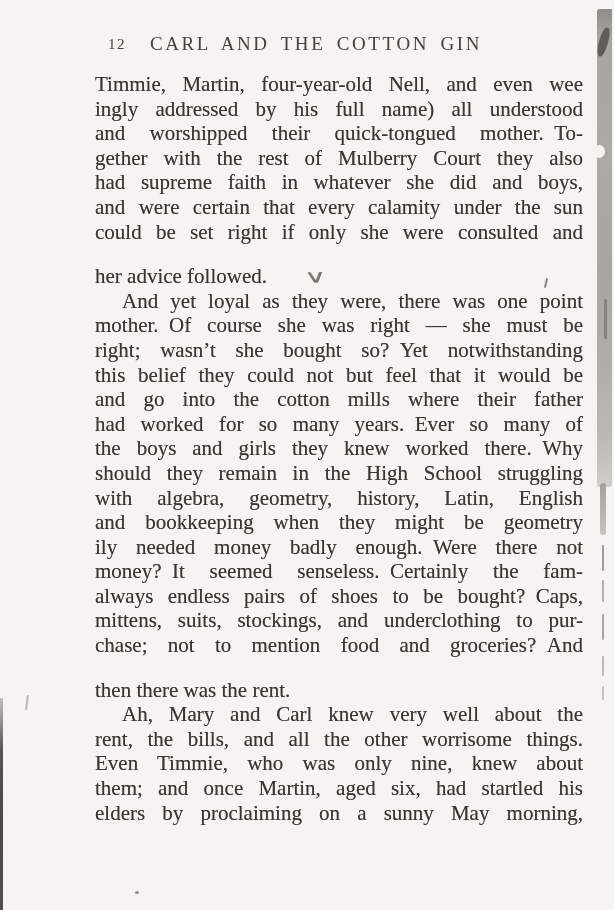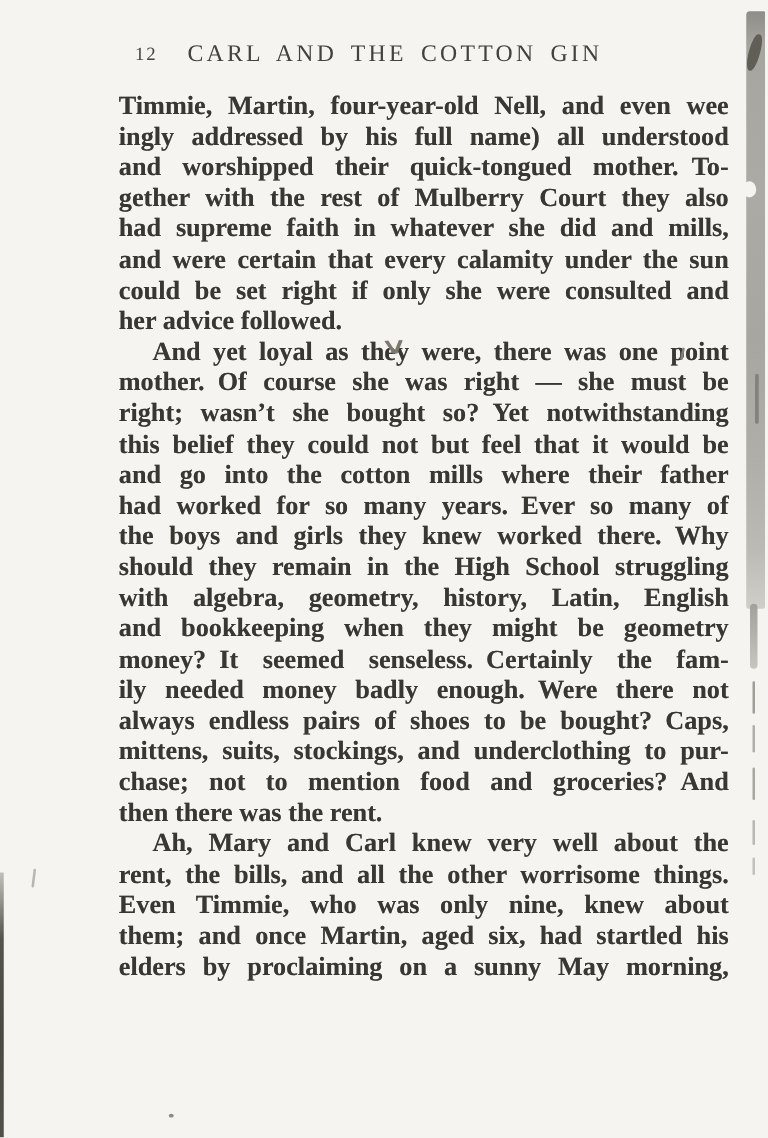--- a/index.html
+++ b/index.html
@@ -44,24 +44,24 @@
     width: 488px;
     font-size: 21px;
     line-height: 24.6px;
     text-shadow: 0 0 0.5px rgba(55, 53, 48, 0.55);
   }
   .line {
     height: 24.6px;
     text-align: justify;
     text-align-last: justify;
     white-space: nowrap;
-    font-weight: bold;
   }
   .line.flush {
     text-align-last: left;
+    margin-top: 20px;
   }
   .line.indent {
     text-indent: 27px;
   }
 
   
   .check-mark {
     position: absolute;
     left: 303px;
     top: 267px;
@@ -178,36 +178,36 @@
 <body>
 
 <span class="page-number">12</span>
 <span class="running-title">CARL AND THE COTTON GIN</span>
 
 <div class="text-block">
     <div class="line">Timmie, Martin, four-year-old Nell, and even wee</div>
     <div class="line">ingly addressed by his full name) all understood</div>
     <div class="line">and worshipped their quick-tongued mother. To-</div>
     <div class="line">gether with the rest of Mulberry Court they also</div>
-    <div class="line">had supreme faith in whatever she did and mills,</div>
+    <div class="line">had supreme faith in whatever she did and boys,</div>
     <div class="line">and were certain that every calamity under the sun</div>
     <div class="line">could be set right if only she were consulted and</div>
     <div class="line flush">her advice followed.</div>
     <div class="line indent">And yet loyal as they were, there was one point</div>
     <div class="line">mother. Of course she was right — she must be</div>
     <div class="line">right; wasn’t she bought so? Yet notwithstanding</div>
     <div class="line">this belief they could not but feel that it would be</div>
     <div class="line">and go into the cotton mills where their father</div>
     <div class="line">had worked for so many years. Ever so many of</div>
     <div class="line">the boys and girls they knew worked there. Why</div>
     <div class="line">should they remain in the High School struggling</div>
     <div class="line">with algebra, geometry, history, Latin, English</div>
     <div class="line">and bookkeeping when they might be geometry</div>
+    <div class="line">ily needed money badly enough. Were there not</div>
     <div class="line">money? It seemed senseless. Certainly the fam-</div>
-    <div class="line">ily needed money badly enough. Were there not</div>
     <div class="line">always endless pairs of shoes to be bought? Caps,</div>
     <div class="line">mittens, suits, stockings, and underclothing to pur-</div>
     <div class="line">chase; not to mention food and groceries? And</div>
     <div class="line flush">then there was the rent.</div>
     <div class="line indent">Ah, Mary and Carl knew very well about the</div>
     <div class="line">rent, the bills, and all the other worrisome things.</div>
     <div class="line">Even Timmie, who was only nine, knew about</div>
     <div class="line">them; and once Martin, aged six, had startled his</div>
     <div class="line">elders by proclaiming on a sunny May morning,</div>
   </div>

